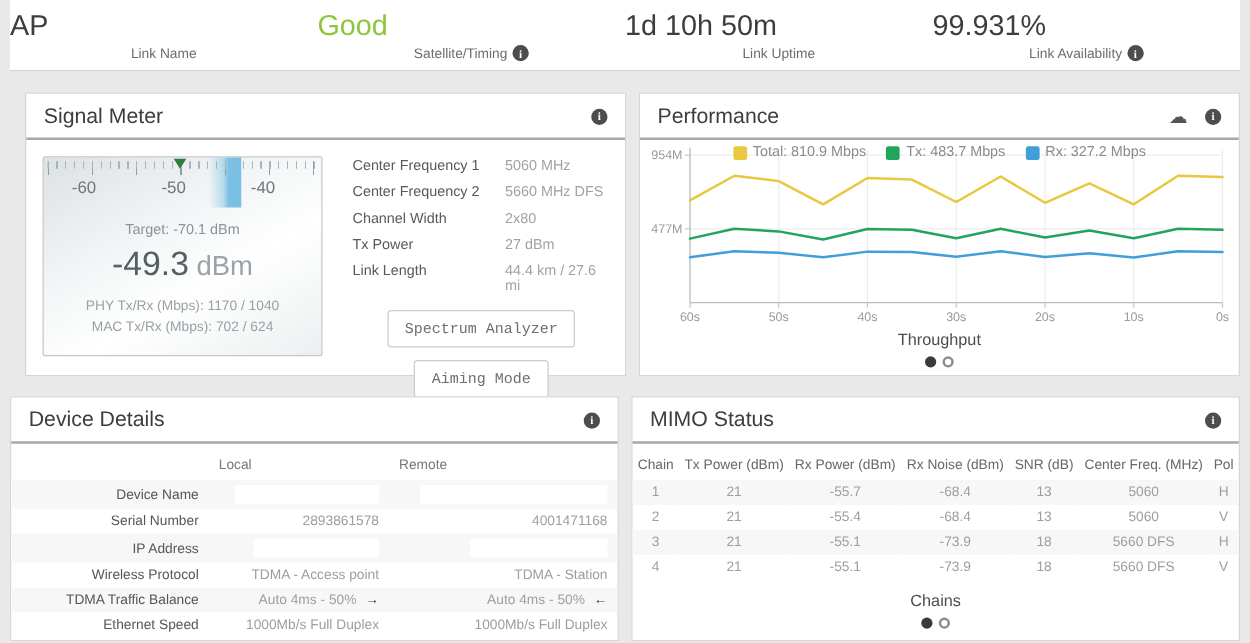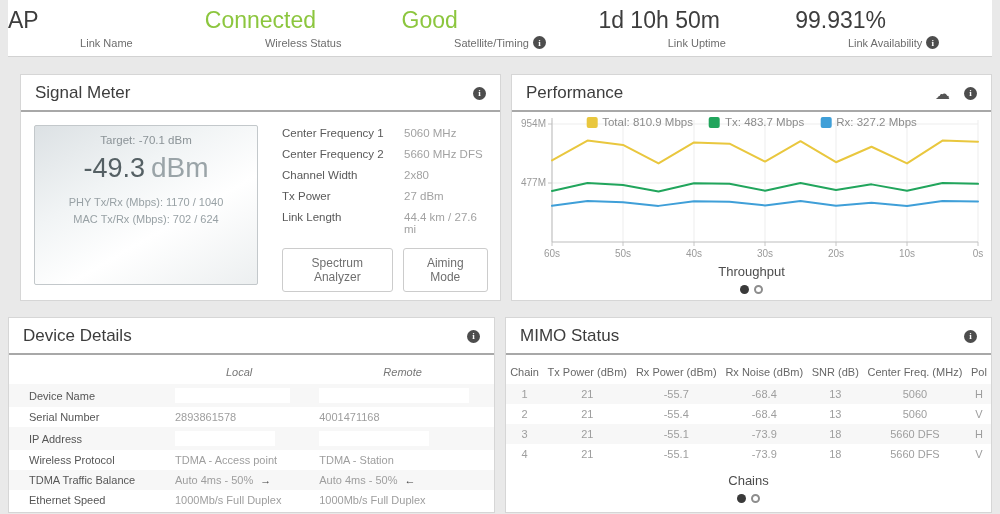--- a/index.html
+++ b/index.html
@@ -44,48 +44,48 @@
         repeating-linear-gradient(90deg,#aab3b7 0 1px,transparent 1px 7.1px) 0 0/100% 6px no-repeat,
         repeating-linear-gradient(90deg,#929da1 0 1px,transparent 1px 35.4px) 0 0/100% 11px no-repeat; }
   .gauge-tick-label { position:absolute; top:16px; transform:translateX(-50%);
                       font-size:13.5px; color:#6e777b; }
   .gauge-marker { position:absolute; top:1px; transform:translateX(-50%); width:0; height:0;
                   border-left:5px solid transparent; border-right:5px solid transparent;
                   border-top:8px solid #2e7d3a; }
   .gauge-target { text-align:center; font-size:11.5px; color:#8b9397; margin-top:8px; }
   .gauge-current { text-align:center; margin-top:6px; color:#556064; }
   .gauge-current .val { font-size:27px; }
-  .gauge-current .unit { font-size:28px; color:#9aa4a8; margin-left:6px; }
+  .gauge-current .unit { font-size:22px; color:#9aa4a8; margin-left:6px; }
   .gauge-phy { margin-top:10px; text-align:center; font-size:11px; color:#98a1a5; line-height:1.55; }
 
   .sm-right { flex:1; padding:2px 4px 0 24px; }
   .sm-row { display:flex; font-size:11.5px; margin-bottom:9px; }
   .sm-label { width:122px; color:#595959; flex:0 0 auto; }
   .sm-value { color:#a2a2a2; }
-  .sm-buttons { display:flex; flex-direction:row; align-items:center; gap:10px; margin-top:13px; }
+  .sm-buttons { display:flex; flex-direction:column; align-items:center; gap:10px; margin-top:13px;font-family:Liberation Mono, monospace; }
   .btn { background:#fff; border:1px solid #ccc; border-radius:3px; color:#6f6f6f;
          font-size:12px; padding:7px 13px; cursor:pointer; font-family:inherit; }
 
   
   .perf-body { position:relative; padding:2px 6px 0 6px; }
   .chart-legend { position:absolute; top:4px; left:50%; transform:translateX(-50%);
                   display:flex; gap:16px; align-items:center; white-space:nowrap; }
   .legend-item { display:inline-flex; align-items:center; gap:5px; font-size:11.5px; color:#8b8b8b; }
   .legend-swatch { width:11px; height:11px; border-radius:2px; display:inline-block; }
   .chart-footer { text-align:center; font-size:13px; color:#4d4d4d; margin-top:-2px; }
   .dots { display:flex; justify-content:center; gap:5px; margin-top:6px; }
   .dot { width:9px; height:9px; border-radius:50%; cursor:pointer; }
   .dot.filled { background:#3a3a3a; }
   .dot.hollow { background:#fff; border:2px solid #8d8d8d; }
 
   
   table { border-collapse:collapse; width:100%; font-size:11px; }
   .dd-table { margin-top:4px; }
-  .dd-table th { font-weight:400; color:#777; text-align:center; padding:7px 8px 6px 8px;font-style:italic; }
-  .dd-table td { color:#9e9e9e; padding:4px 8px; height:17px; }
+  .dd-table th { font-weight:400; color:#777; text-align:left; padding:7px 8px 6px 8px; }
+  .dd-table td { color:#9e9e9e; padding:4px 8px; height:17px;text-align:right; }
   .dd-table td.lbl { color:#565656; width:158px; padding-left:20px; }
   .dd-table tr.stripe { background:#f7f7f7; }
   .redact { display:inline-block; background:#fff; height:15px; vertical-align:middle; }
   .arrow { color:#3c3c3c; font-weight:bold; margin-left:4px; }
 
   .mimo-table { margin-top:4px; }
   .mimo-table th { font-weight:400; color:#676767; padding:7px 4px 6px 4px; text-align:center; }
   .mimo-table td { color:#9e9e9e; padding:4px 4px; text-align:center; height:17px; }
   .mimo-table tr.stripe { background:#f7f7f7; }
   .mimo-footer { text-align:center; font-size:13px; color:#4d4d4d; margin-top:9px; }
@@ -94,24 +94,20 @@
 </style>
 </head>
 <body>
 
 <div class="topbar">
   <div class="stat">
     <div class="stat-value">AP</div>
     <div class="stat-label">Link Name</div>
   </div>
   <div class="stat">
-    <div class="stat-value green">Connected</div>
-    <div class="stat-label">Wireless Status</div>
-  </div>
-  <div class="stat">
     <div class="stat-value green">Good</div>
     <div class="stat-label">
       <span>Satellite/Timing</span>
       <span class="info-icon">i</span>
     </div>
   </div>
   <div class="stat">
     <div class="stat-value">1d 10h 50m</div>
     <div class="stat-label">Link Uptime</div>
   </div>
@@ -126,20 +122,28 @@
 
 <div class="row row1">
 
   <div class="panel">
     <div class="panel-header">
       <span class="panel-title">Signal Meter</span>
       <span class="info-icon">i</span>
     </div>
     <div class="sm-body">
       <div class="gauge-box">
+        <div class="gauge-scale">
+          <div class="gauge-target-bar" style="left: calc(66.8% - 16px);"></div>
+          <div class="gauge-ticks"></div>
+          <div class="gauge-tick-label" style="left:14.5%">-60</div>
+          <div class="gauge-tick-label" style="left:46.8%">-50</div>
+          <div class="gauge-tick-label" style="left:79%">-40</div>
+          <div class="gauge-marker" style="left: 49%;"></div>
+        </div>
         <div class="gauge-target">
           <span>Target:</span>
           <span>-70.1 dBm</span>
         </div>
         <div class="gauge-current">
           <span class="val">-49.3</span><span class="unit">dBm</span>
         </div>
         <div class="gauge-phy">
           <div><span>PHY Tx/Rx (Mbps):</span>
                <span>1170 / 1040</span></div>

